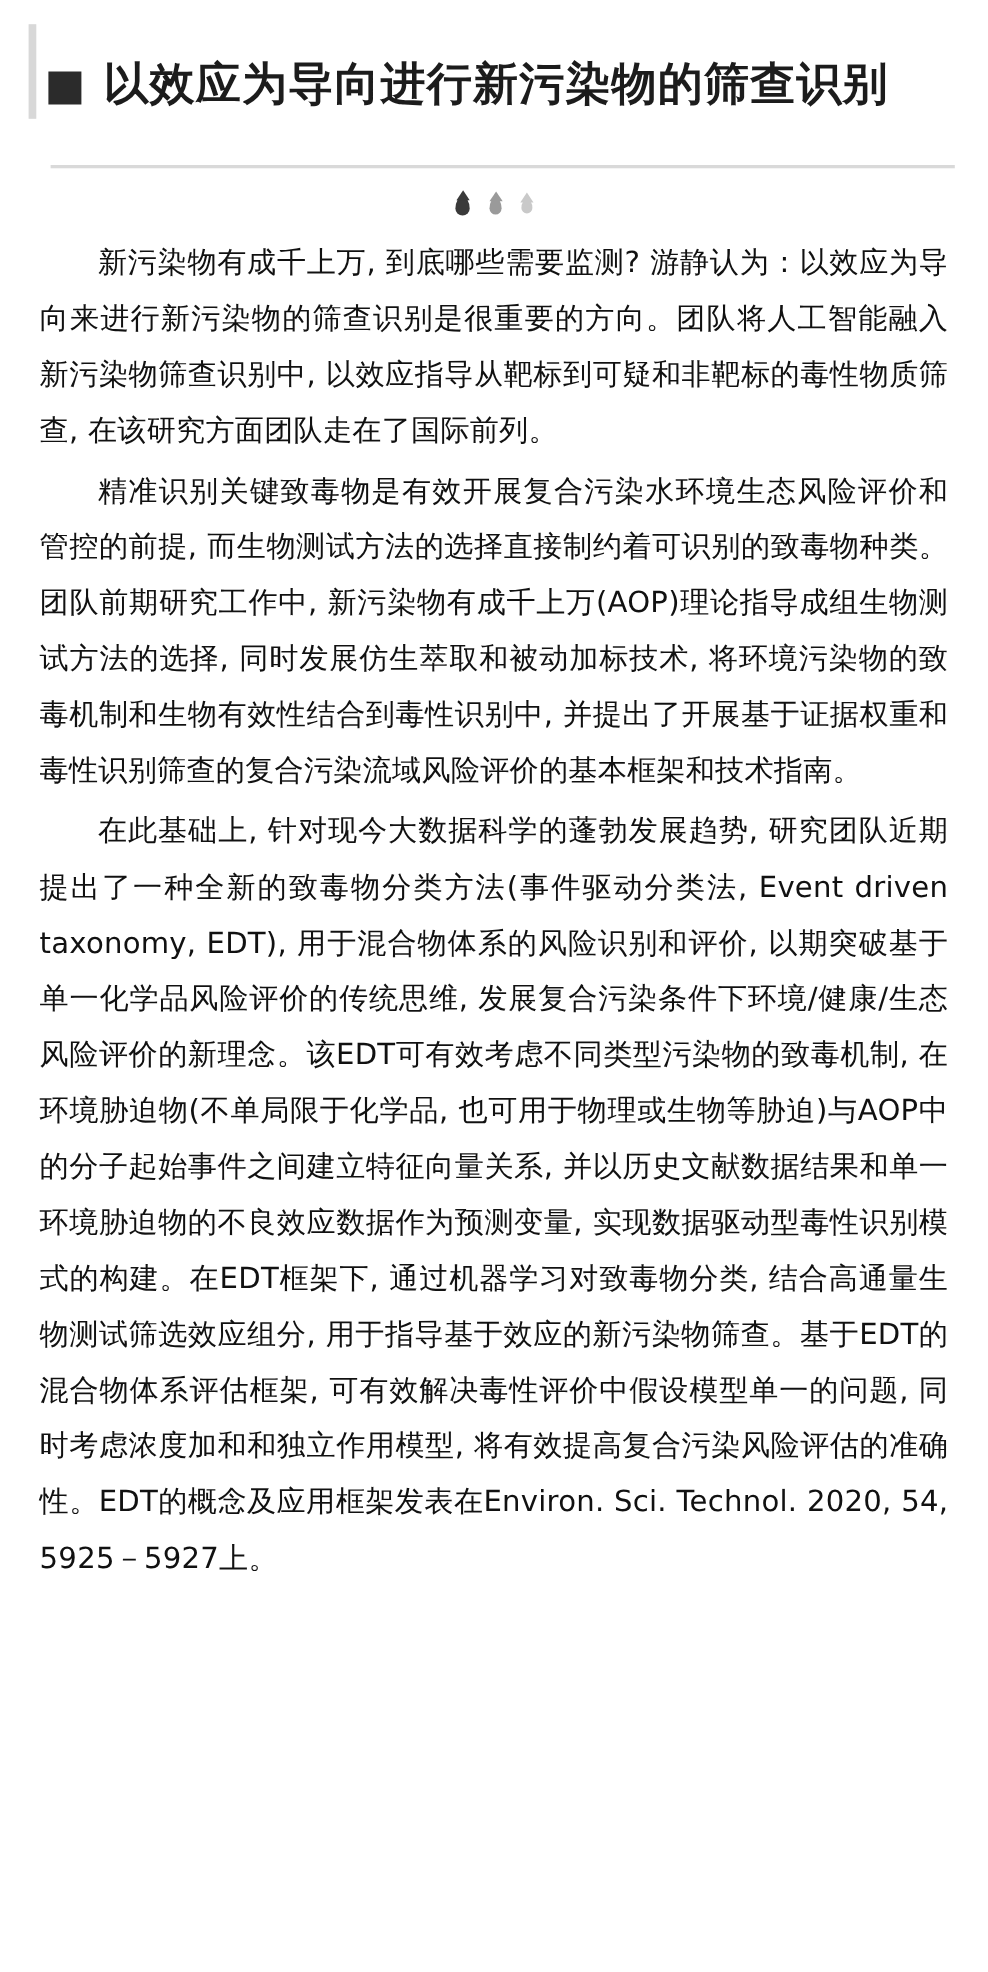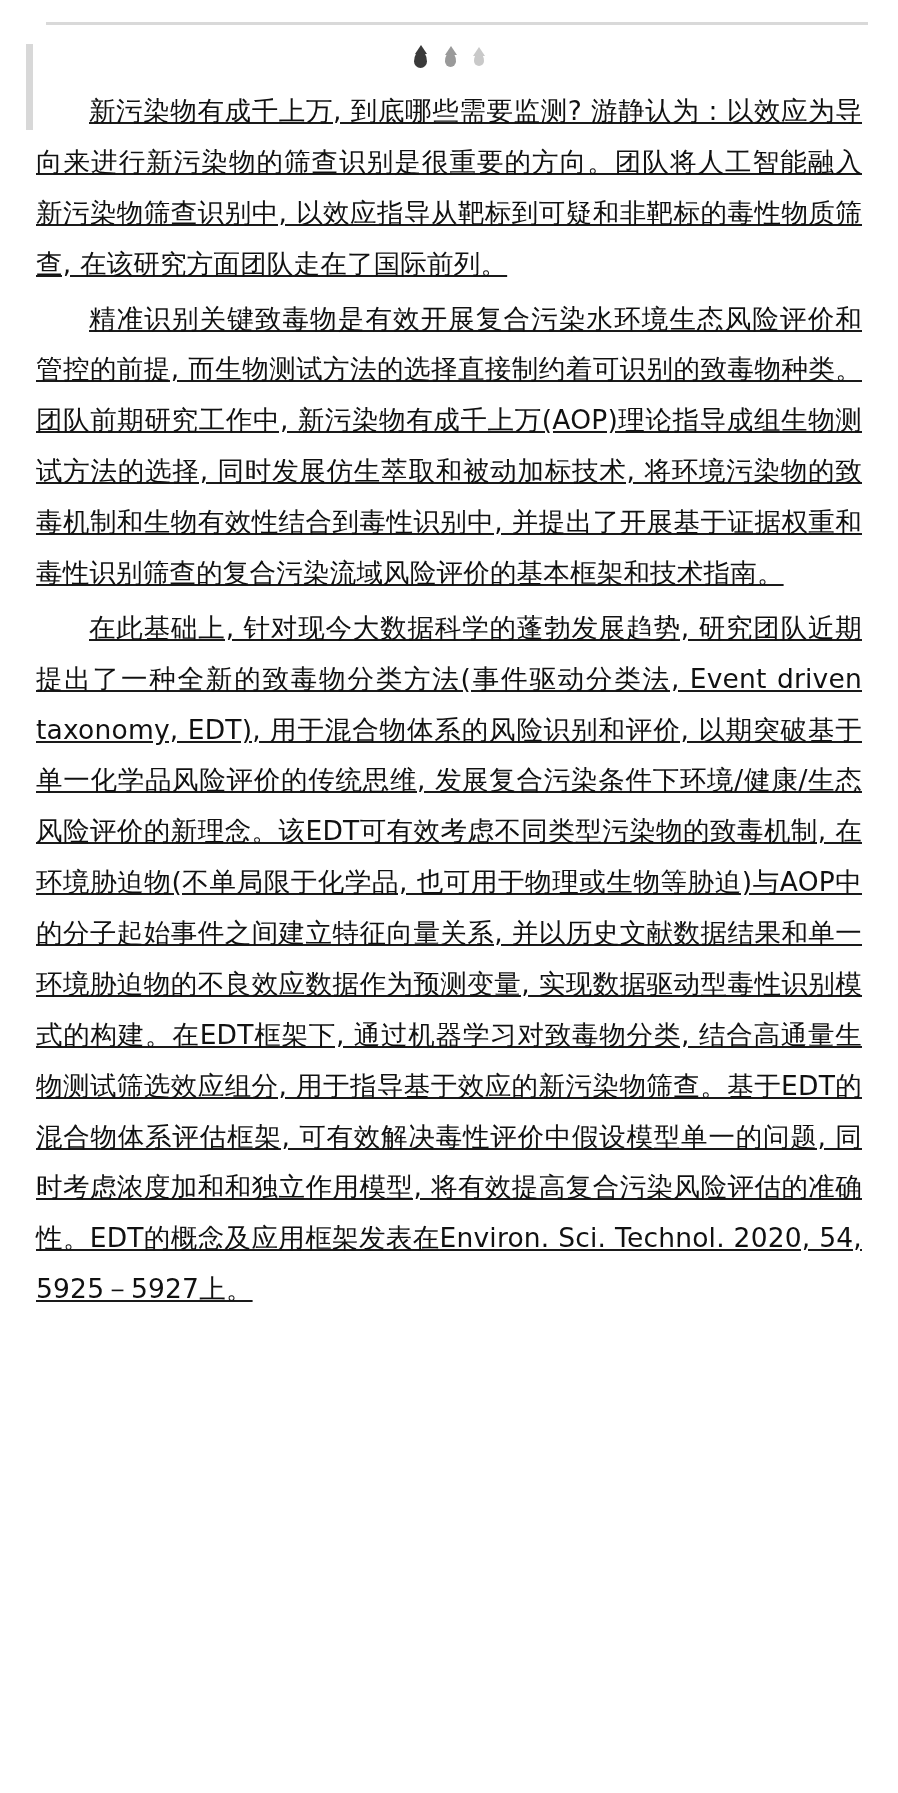--- a/index.html
+++ b/index.html
@@ -82,21 +82,20 @@
     border-left: 6.5px solid transparent;
     border-right: 6.5px solid transparent;
     border-bottom: 9px solid currentColor;
   }
   .drop.d1 { background: #3a3a3a; color: #3a3a3a; }
   .drop.d2 { background: #9a9a9a; color: #9a9a9a; width: 11px; height: 15px; }
   .drop.d3 { background: #c9c9c9; color: #c9c9c9; width: 10px; height: 13px; }
 
   .content {
     padding: 0 36px 0 36px;
-    text-decoration: underline;
   }
   p.para {
     margin: 0 0 2px 0;
     text-indent: 2em;
     font-family: "DejaVu Sans", sans-serif;
     font-size: 26.5px;
     line-height: 1.92;
     color: #111111;
     text-align: justify;
     text-justify: inter-ideograph;
@@ -106,20 +105,24 @@
     margin-top: 4px;
   }
 </style>
 </head>
 <body>
 
 <div class="page">
 
   <div class="left-rule"></div>
 
+  <div class="header">
+    <div class="header-square"></div>
+    <h1 class="title">以效应为导向进行新污染物的筛查识别</h1>
+  </div>
 
   <div class="title-underline"></div>
 
   <div class="ornament">
     <span class="drop d1"></span>
     <span class="drop d2"></span>
     <span class="drop d3"></span>
   </div>
 
   <div class="content">

